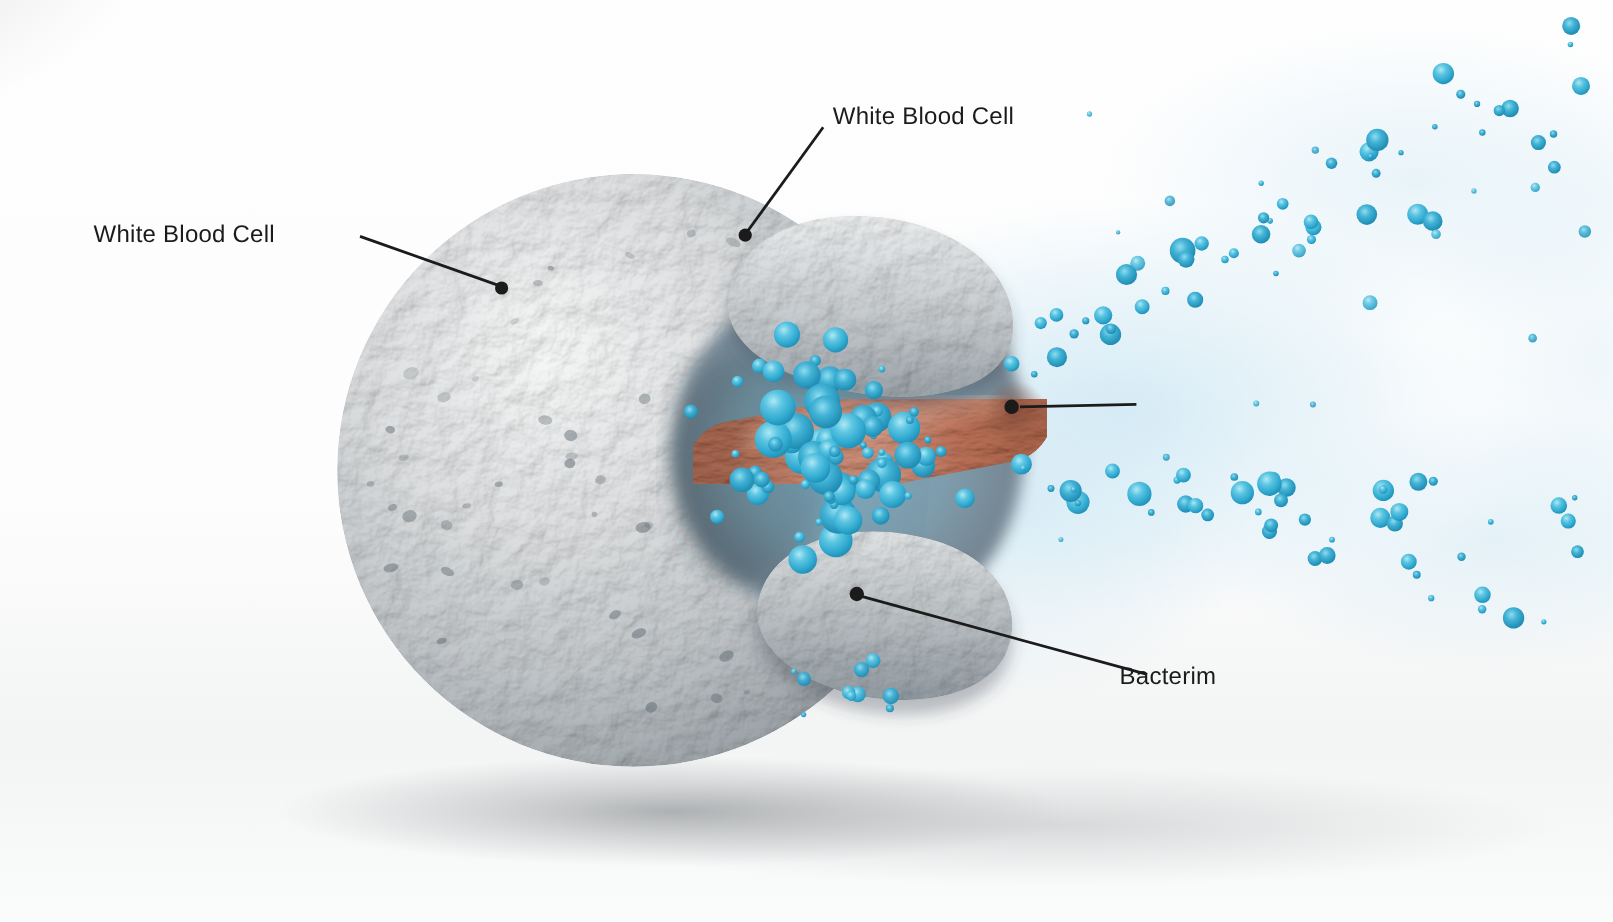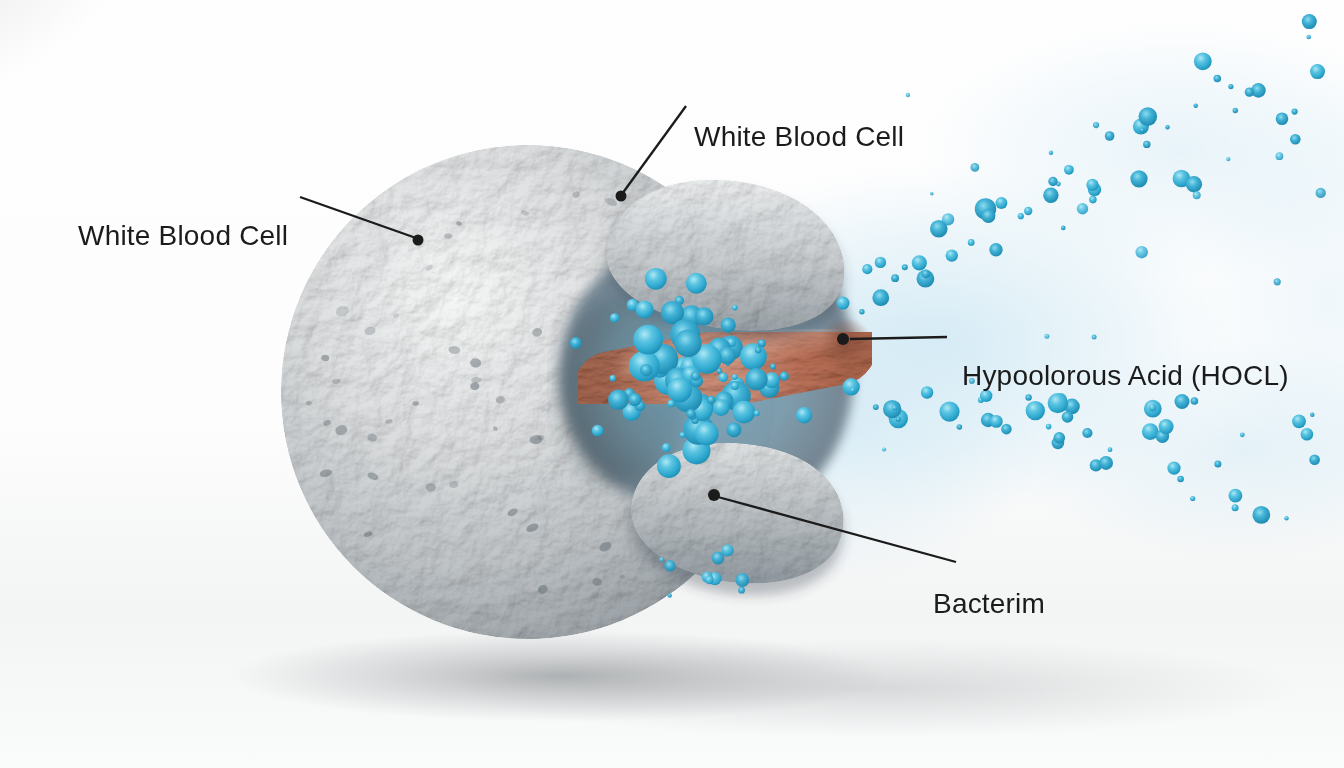--- a/index.html
+++ b/index.html
@@ -7,26 +7,25 @@
     position:relative;
     width:1344px;height:768px;
     overflow:hidden;
     background:linear-gradient(180deg,#fefefe 0%,#fdfdfd 55%,#f3f4f4 80%,#fafbfb 100%);
     font-family:"Liberation Sans", sans-serif;
   }
   .stage svg{position:absolute;left:0;top:0;}
   .lbl{
     position:absolute;
     white-space:nowrap;
-    font-size:28px;
+    font-size:20px;
     line-height:34px;
     letter-spacing:0.2px;
     color:var(--label-text,#1b1b1b);
     user-select:none;
-    margin-top:40px;
   }
   .leader{stroke:var(--leader-line,#1b1b1b);stroke-width:2.3;fill:none;}
   .dot{fill:var(--leader-line,#1b1b1b);stroke:none;}
 </style>
 </head>
 <body>
 
 <div class="stage">
 
 <svg width="1344" height="768" viewBox="0 0 1344 768">
@@ -407,16 +406,15 @@
     <circle class="dot" cx="621" cy="196" r="5.5"></circle>
     <line class="leader" x1="947" y1="337" x2="850" y2="339"></line>
     <circle class="dot" cx="843" cy="339" r="6"></circle>
     <line class="leader" x1="956" y1="562" x2="718" y2="497"></line>
     <circle class="dot" cx="714" cy="495" r="6"></circle>
   </g>
 </svg>
 
 <div class="lbl" style="left:78px;top:179px;">White Blood Cell</div>
 <div class="lbl" style="left:694px;top:80px;">White Blood Cell</div>
-<div class="lbl" style="left:962px;top:319px;">Hypoolorous Acid (HOCL)</div>
 <div class="lbl" style="left:933px;top:547px;">Bacterim</div>
 
 </div>
 
 </body></html>

